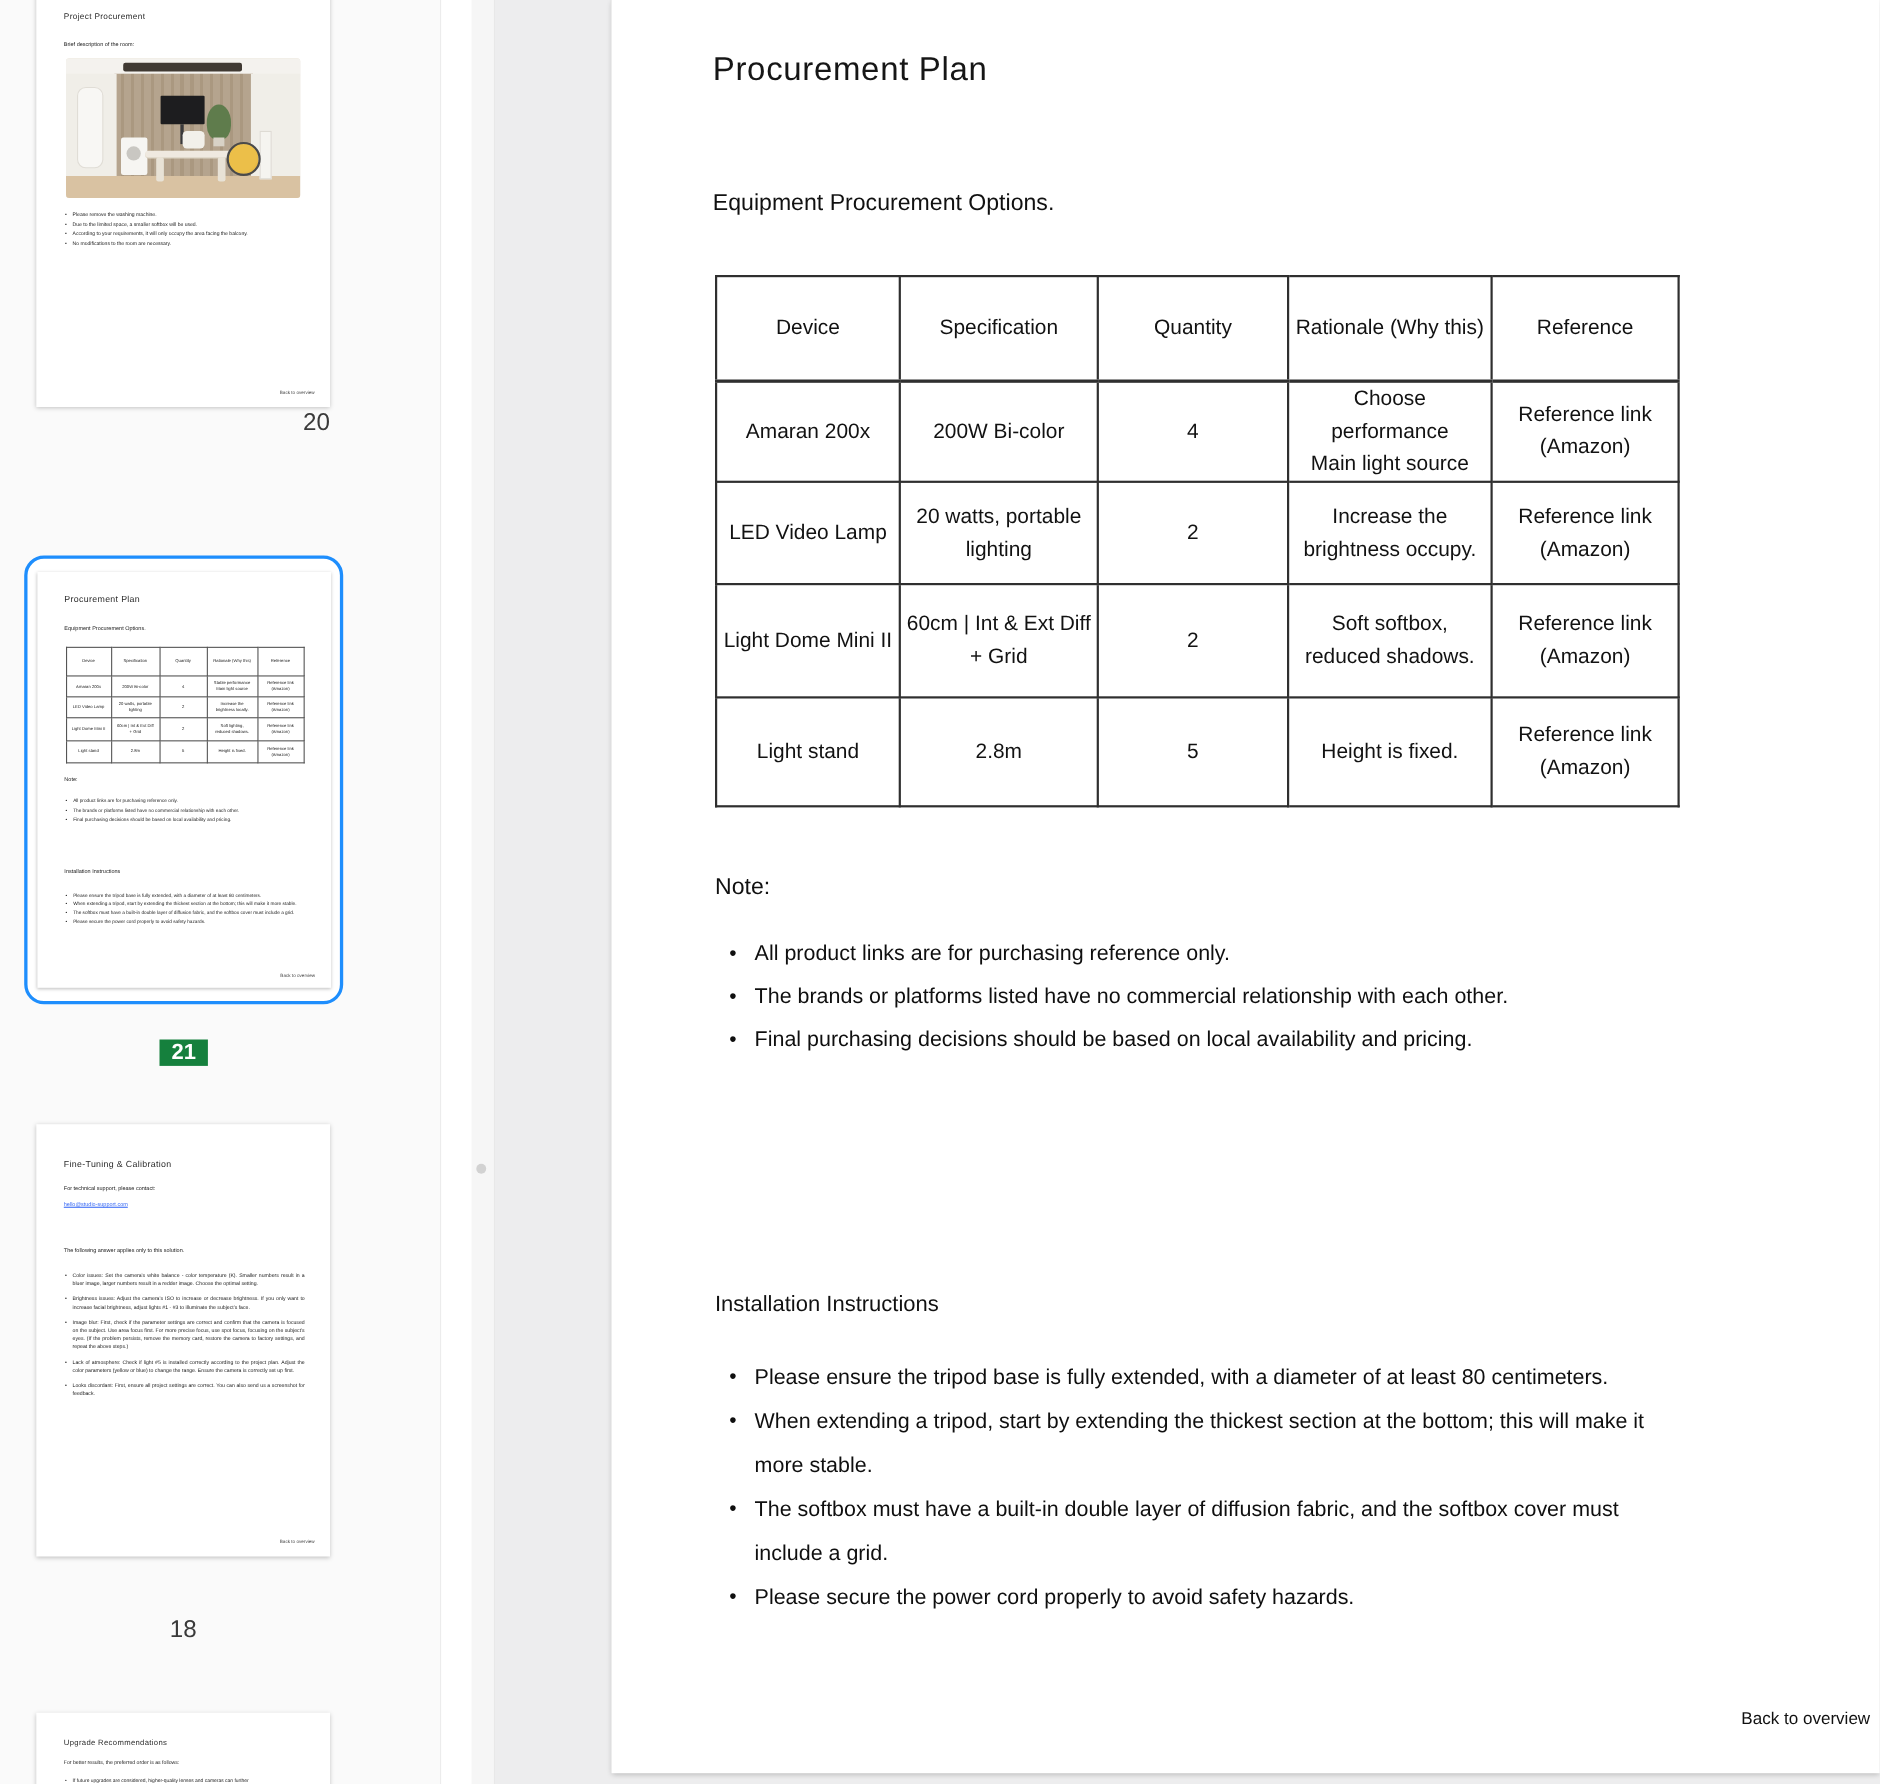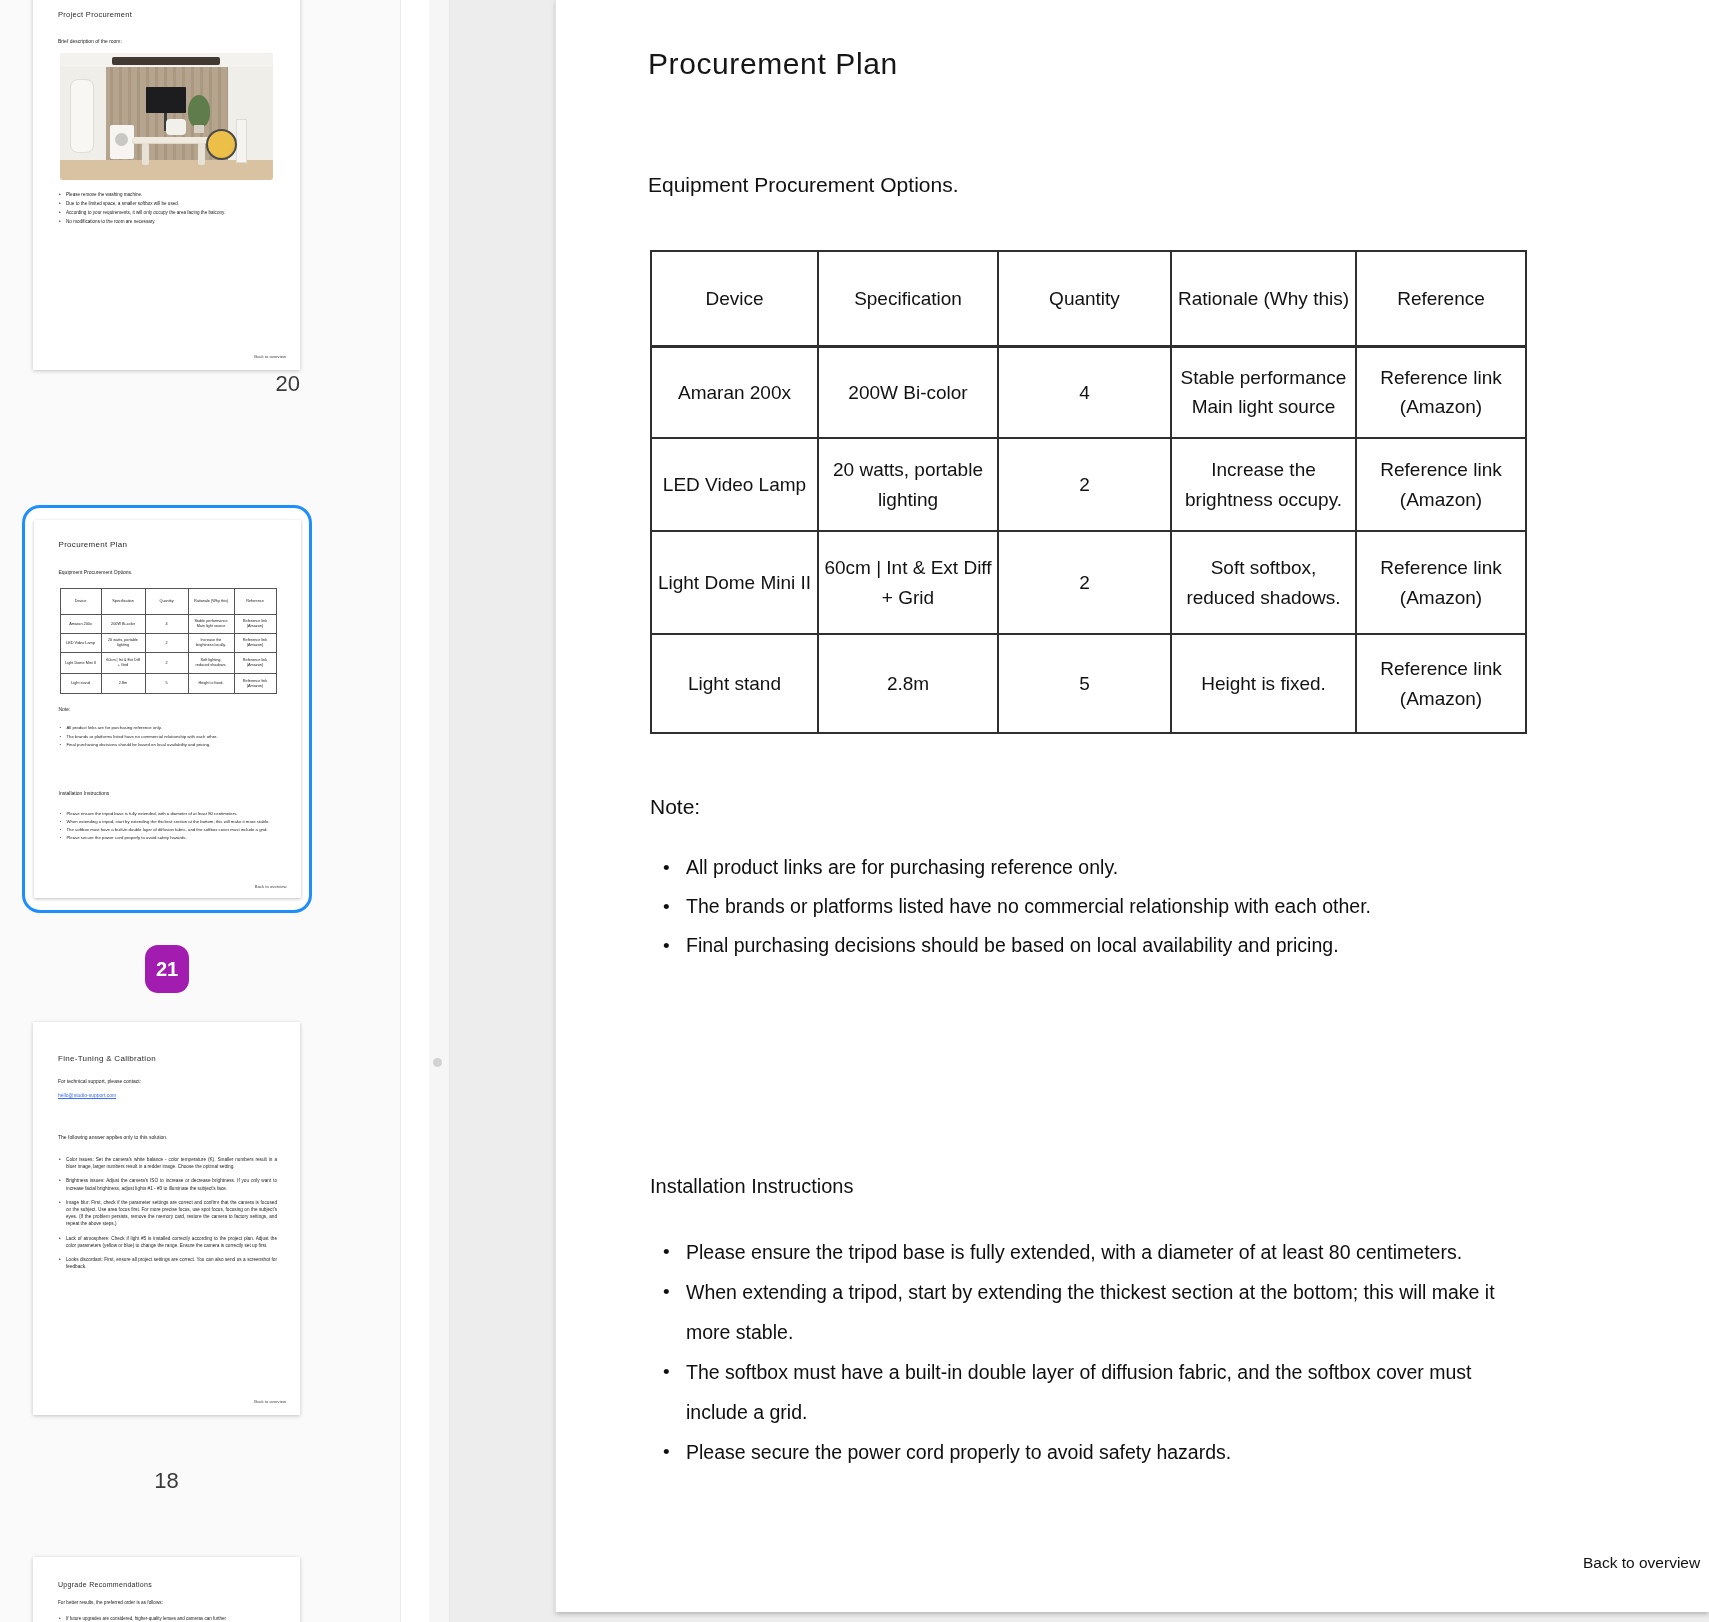--- a/index.html
+++ b/index.html
@@ -11,21 +11,21 @@
   .divider{position:absolute;left:400px;top:0;width:28px;height:1622px;background:#ffffff;
            border-left:1px solid #ececec;border-right:1px solid #e3e3e3;}
   .gutter{position:absolute;left:429px;top:0;width:20px;height:1622px;background:#f6f6f6;border-right:1px solid #e8e8e8;}
   .drag-dot{position:absolute;left:433px;top:1058px;width:9px;height:9px;border-radius:50%;background:#d2d2d2;}
 
   .thumb{position:absolute;background:#fff;box-shadow:0 1px 4px rgba(0,0,0,.22);overflow:hidden;color:#222;}
   .page-label{position:absolute;width:267px;left:33px;text-align:center;font-size:22px;color:#3a3a3a;}
   .sel-wrap{position:absolute;left:22px;top:505px;width:290px;height:408px;border:3px solid #1e8efd;border-radius:18px;
             background:#fff;box-sizing:border-box;display:flex;align-items:center;justify-content:center;}
   .sel-page{position:relative;width:267px;height:378px;background:#fff;box-shadow:0 1px 3px rgba(0,0,0,.25);overflow:hidden;}
-  .badge{position:absolute;left:145px;top:945px;width:44px;height:48px;border-radius:13px;background:#a21caf;color:#fff;
+  .badge{position:absolute;left:145px;top:945px;width:44px;height:24px;border-radius:0;background:#15803d;color:#fff;
          font-size:20px;font-weight:bold;display:flex;align-items:center;justify-content:center;}
 
   .t-title{position:absolute;left:25px;font-size:7.5px;letter-spacing:.3px;color:#2a2a2a;}
   .t-sub{position:absolute;left:25px;font-size:5px;color:#222;}
   .t-back{position:absolute;right:14px;bottom:11px;font-size:4.2px;color:#444;}
   .t-list{position:absolute;left:25px;margin:0;padding:0;list-style:none;width:220px;}
   .t-list li{position:relative;padding-left:8px;font-size:4.6px;line-height:9px;color:#222;}
   .t-list li::before{content:"•";position:absolute;left:1px;}
 
   
@@ -255,21 +255,21 @@
           <th>Quantity</th>
           <th>Rationale (Why this)</th>
           <th>Reference</th>
         </tr>
       </thead>
       <tbody>
         <tr style="height:92px;">
           <td>Amaran 200x</td>
           <td>200W Bi-color</td>
           <td>4</td>
-          <td>Stable performance
+          <td>Choose performance
 Main light source</td>
           <td>Reference link
 (Amazon)</td>
         </tr>
         <tr style="height:93px;">
           <td>LED Video Lamp</td>
           <td>20 watts, portable
 lighting</td>
           <td>2</td>
           <td>Increase the

